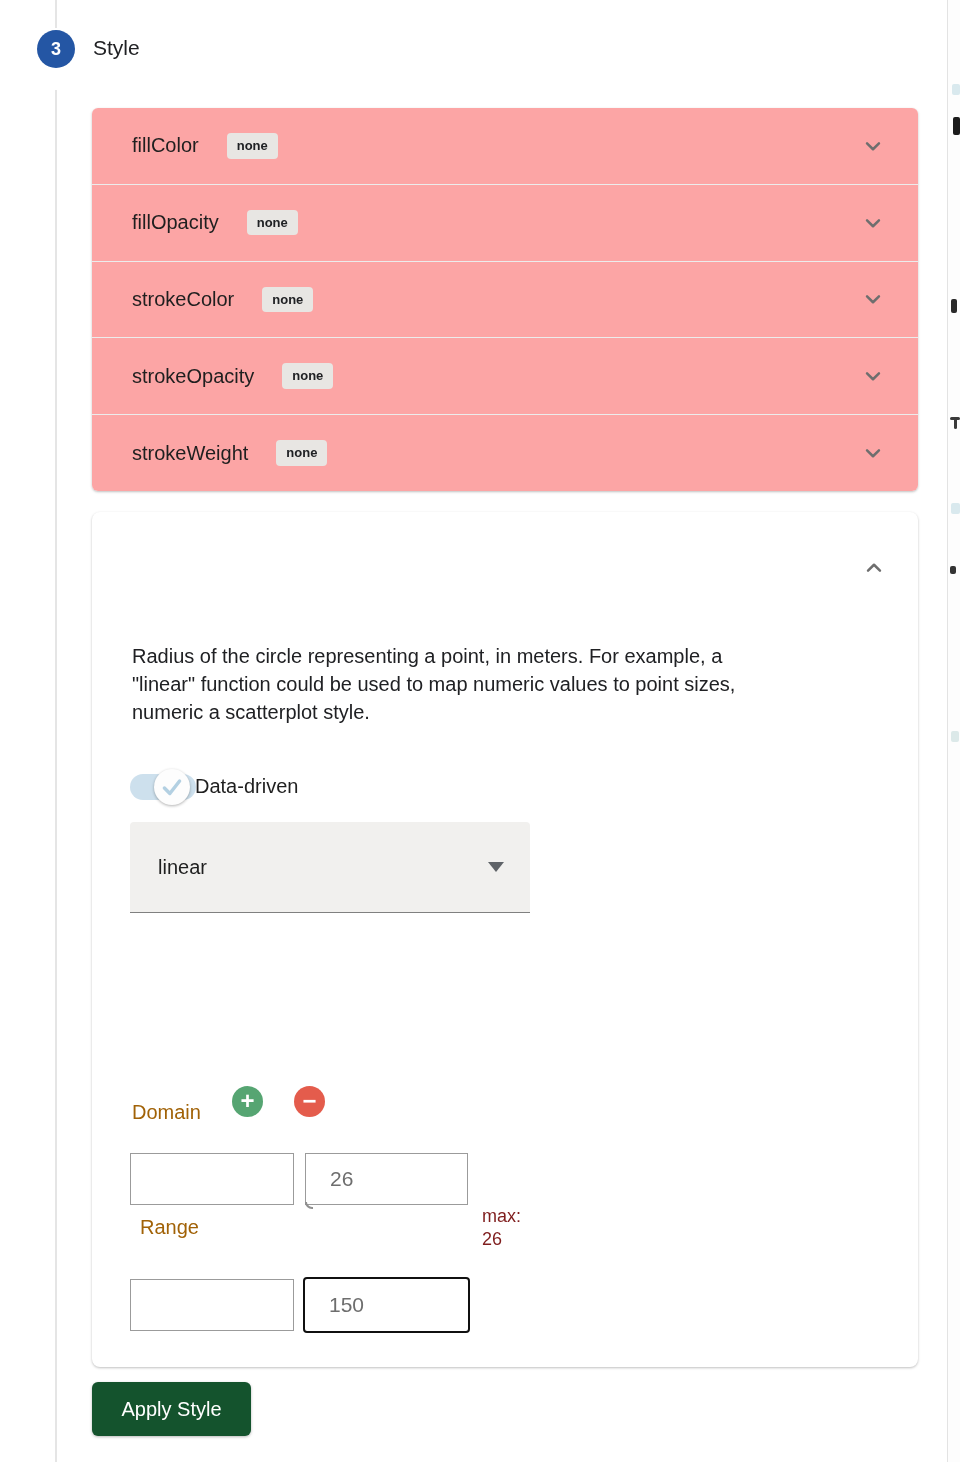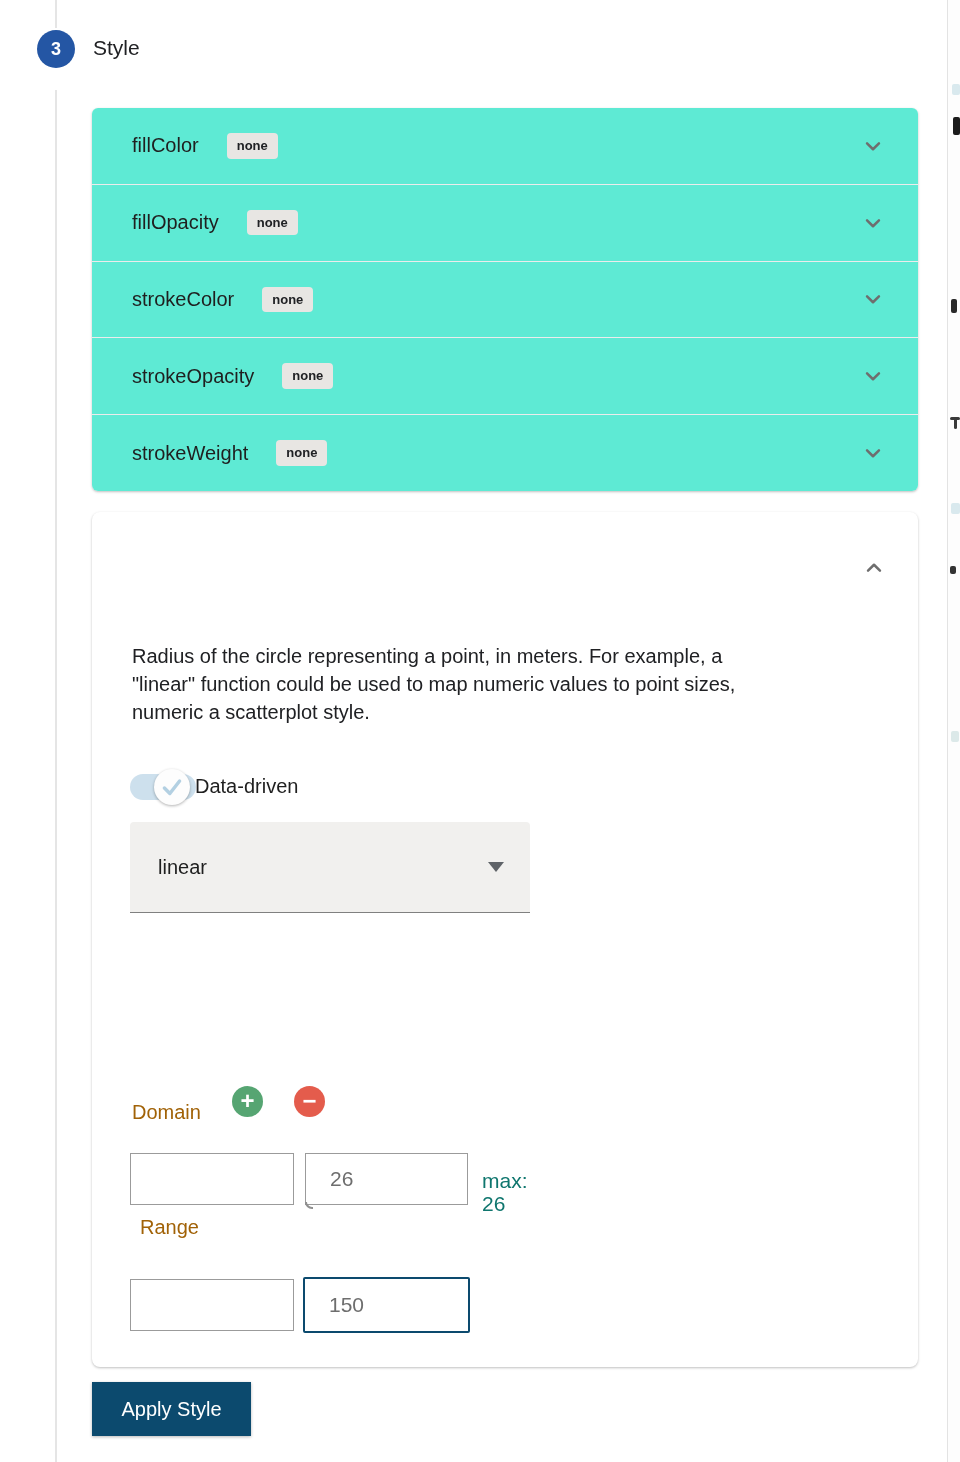--- a/index.html
+++ b/index.html
@@ -15,21 +15,21 @@
                  background:#2456a4; color:#ffffff; display:flex; align-items:center; justify-content:center;
                  font-size:18px; font-weight:bold; }
   .step-title { position:absolute; left:93px; top:36px; font-size:21px; color:#202124; }
 
   
   .card { position:absolute; left:92px; width:826px; background:#ffffff; border-radius:8px;
           box-shadow:0 1px 3px rgba(0,0,0,0.16), 0 1px 2px rgba(0,0,0,0.1); }
   .card.props { top:108px; height:383px; display:flex; flex-direction:column; border-radius:6px; }
 
   .prop-row { flex:1; display:flex; align-items:center; padding:0 32px 0 40px;
-              border-bottom:1px solid #ececec; cursor:pointer; background:#5eead4; }
+              border-bottom:1px solid #ececec; cursor:pointer; background:#fca5a5; }
   .prop-row:first-child { border-radius:6px 6px 0 0; }
   .prop-row:last-child { border-bottom:none; border-radius:0 0 6px 6px; }
   .prop-label { font-size:20px; color:#1f1f1f; }
   .badge { margin-left:28px; background:#e8e6e3; color:#202124; font-size:13px; font-weight:bold;
            padding:5px 10px; border-radius:4px; line-height:1.2; }
   .chevron { margin-left:auto; display:flex; align-items:center; }
 
   
   .card.radius { top:512px; height:855px; }
   .cr-header { position:absolute; left:40px; top:42px; display:flex; align-items:center; cursor:pointer; }
@@ -68,28 +68,28 @@
   .round-btn span { margin-top:-2px; }
 
   .text-input { position:absolute; height:52px; border:1px solid #9b9b9b; background:#ffffff;
                 font-size:21px; color:#6e6e6e; padding:0 8px 0 24px; font-family:inherit; border-radius:0; }
   .domain-min { left:38px;  top:641px; width:164px; }
   .domain-max { left:213px; top:641px; width:163px; }
   .range-min  { left:38px;  top:767px; width:164px; }
   .range-max  { left:211px; top:765px; width:167px; height:56px;
                 border:2px solid #0c4a6e; border-radius:2px; caret-color:#444; }
 
-  .hint { position:absolute; left:390px; top:657px; font-size:21px; line-height:23px; color:#0f766e; }
+  .hint { position:absolute; left:390px; top:693px; font-size:18px; line-height:23px; color:#7f1d1d; }
 
   .artifact-g { position:absolute; left:213px; top:690px; width:8px; height:7px;
                 border-left:2px solid #8f8f8f; border-bottom:2px solid #8f8f8f;
                 border-bottom-left-radius:7px; }
 
   .apply-btn { position:absolute; left:92px; top:1382px; width:159px; height:54px;
-               background:#0c4a6e; color:#ffffff; font-size:20px; border:none; border-radius:0;
+               background:#14532d; color:#ffffff; font-size:20px; border:none; border-radius:6px;
                box-shadow:0 1px 3px rgba(0,0,0,0.28); cursor:pointer; font-family:inherit; }
 
   
   .right-strip { position:absolute; left:947px; top:0; width:13px; height:1462px; background:#fdfdfd; }
   .right-sep { position:absolute; left:947px; top:0; width:1px; height:1462px; background:#e3e3e3; }
   .frag { position:absolute; border-radius:2px; }
   .frag.f1 { left:952px; top:84px;  width:8px;  height:11px; background:#d9e9ee; }
   .frag.f2 { left:953px; top:117px; width:7px;  height:18px; background:#1c1c1c; }
   .frag.f3 { left:951px; top:299px; width:6px;  height:14px; background:#2a2a2a; }
   .frag.f4 { left:950px; top:417px; width:10px; height:3px;  background:#3a3a3a; }

